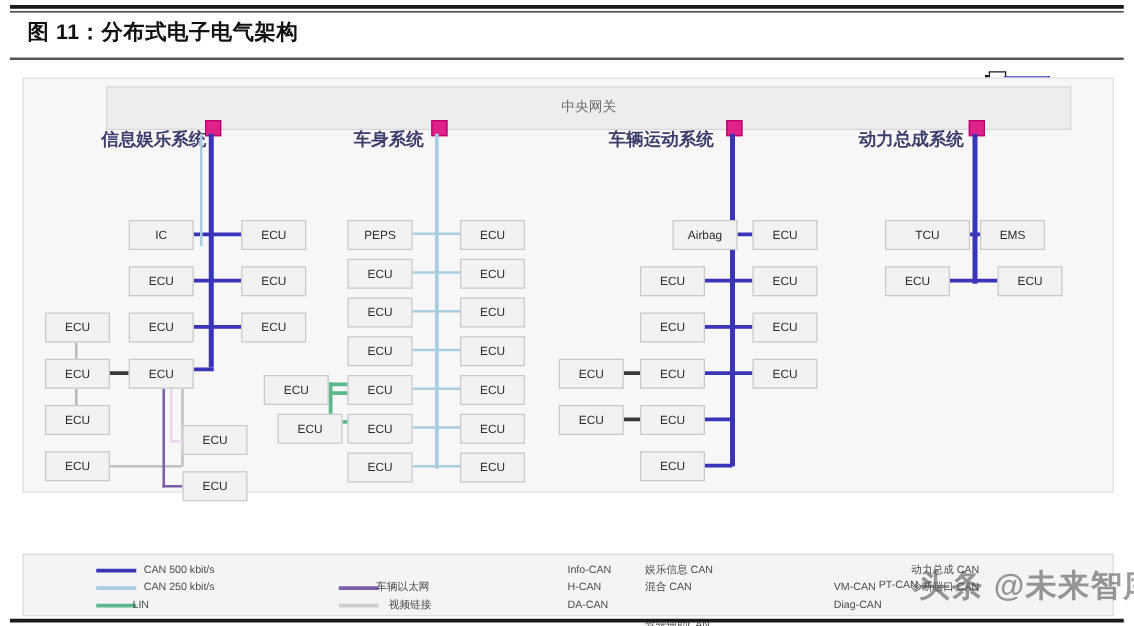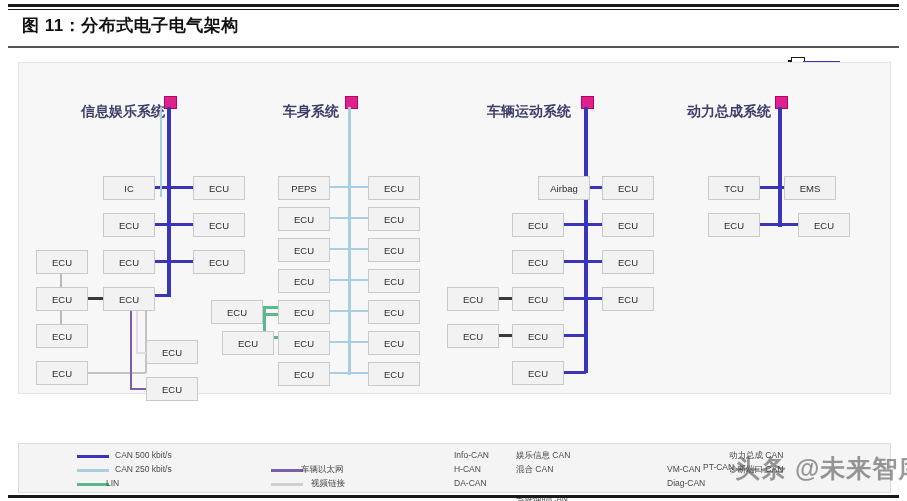--- a/index.html
+++ b/index.html
@@ -63,20 +63,23 @@
 
 <div id="diagram">
 
   <div class="diag-label" style="left:729px;top:6px;">诊断端口</div>
   <div class="diag-icon" style="left:791px;top:9px;"></div>
   <div class="link" style="left:803px;top:12.5px;width:37px;height:2px;background:#3a35b8;"></div>
   <div class="link" style="left:838px;top:12.5px;width:2px;height:28px;background:#3a35b8;"></div>
 
   <div id="board"></div>
 
+  <div class="gw-bar">
+    <div class="gw-label">中央网关</div>
+  </div>
 
   <div class="gw-port" style="left:164px;top:48px;"></div>
   <div class="gw-port" style="left:345px;top:48px;"></div>
   <div class="gw-port" style="left:581px;top:48px;"></div>
   <div class="gw-port" style="left:775px;top:48px;"></div>
 
   <div class="sec-title" style="left:81px;top:55px;">信息娱乐系统</div>
   <div class="sec-title" style="left:283px;top:55px;">车身系统</div>
   <div class="sec-title" style="left:487px;top:55px;">车辆运动系统</div>
   <div class="sec-title" style="left:687px;top:55px;">动力总成系统</div>
@@ -170,21 +173,21 @@
       <div class="node" style="left: 512px; top: 202px; width: 52px; height: 24px;">ECU</div>
       <div class="node" style="left: 602px; top: 202px; width: 52px; height: 24px;">ECU</div>
       <div class="node" style="left: 512px; top: 239px; width: 52px; height: 24px;">ECU</div>
       <div class="node" style="left: 602px; top: 239px; width: 52px; height: 24px;">ECU</div>
       <div class="node" style="left: 447px; top: 239px; width: 52px; height: 24px;">ECU</div>
       <div class="node" style="left: 512px; top: 276px; width: 52px; height: 24px;">ECU</div>
       <div class="node" style="left: 447px; top: 276px; width: 52px; height: 24px;">ECU</div>
       <div class="node" style="left: 512px; top: 313px; width: 52px; height: 24px;">ECU</div>
     </div>
   <div id="nodes-powertrain">
-      <div class="node" style="left: 708px; top: 128px; width: 52px; height: 24px;">TCU</div>
+      <div class="node" style="left: 708px; top: 128px; width: 68px; height: 24px;">TCU</div>
       <div class="node" style="left: 784px; top: 128px; width: 52px; height: 24px;">EMS</div>
       <div class="node" style="left: 708px; top: 165px; width: 52px; height: 24px;">ECU</div>
       <div class="node" style="left: 798px; top: 165px; width: 52px; height: 24px;">ECU</div>
     </div>
 </div>
 
 <div id="legend">
     <div class="lg-swatch" style="left: 58px; top: 11px; width: 32px; background: rgb(58, 53, 184);"></div>
     <div class="lg-text" style="left: 96px; top: 6px;">CAN 500 kbit/s</div>
     <div class="lg-swatch" style="left: 58px; top: 25px; width: 32px; background: rgb(169, 206, 225);"></div>

